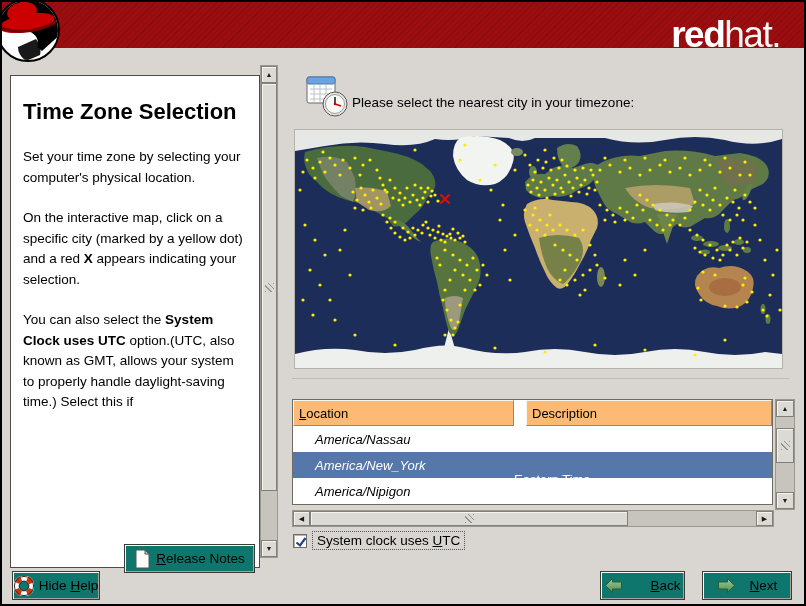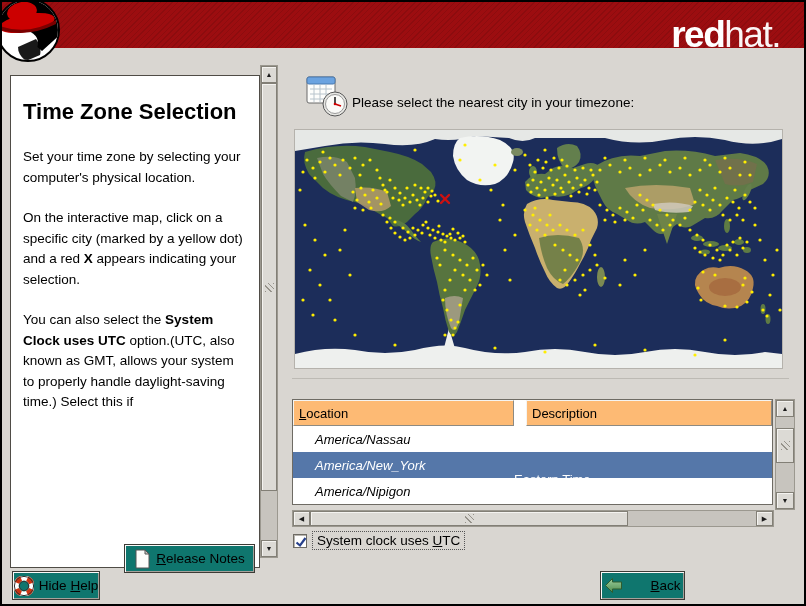--- a/index.html
+++ b/index.html
@@ -570,14 +570,26 @@
           <linearGradient id="gb" x1="0" y1="0" x2="0" y2="1">
             <stop offset="0" stop-color="#9ecf9e"></stop>
             <stop offset="1" stop-color="#4e8c4e"></stop>
           </linearGradient>
         </defs>
       <path d="M1.5,8.5 L8.5,1.5 L8.5,5 L17.5,5 L17.5,12 L8.5,12 L8.5,15.5 Z" fill="url(#gb)" stroke="#2f5c2f"></path>
     </svg>
     <span><span></span><span class="mn">B</span><span>ack</span></span>
   </div>
 
+  <div class="btn btn-next">
+    <svg width="19" height="17" viewBox="0 0 19 17">
+      <defs>
+          <linearGradient id="gn" x1="0" y1="0" x2="0" y2="1">
+            <stop offset="0" stop-color="#9ecf9e"></stop>
+            <stop offset="1" stop-color="#4e8c4e"></stop>
+          </linearGradient>
+        </defs>
+      <path d="M17.5,8.5 L10.5,1.5 L10.5,5 L1.5,5 L1.5,12 L10.5,12 L10.5,15.5 Z" fill="url(#gn)" stroke="#2f5c2f"></path>
+    </svg>
+    <span><span></span><span class="mn">N</span><span>ext</span></span>
+  </div>
 
 </div>
 
 </body></html>

